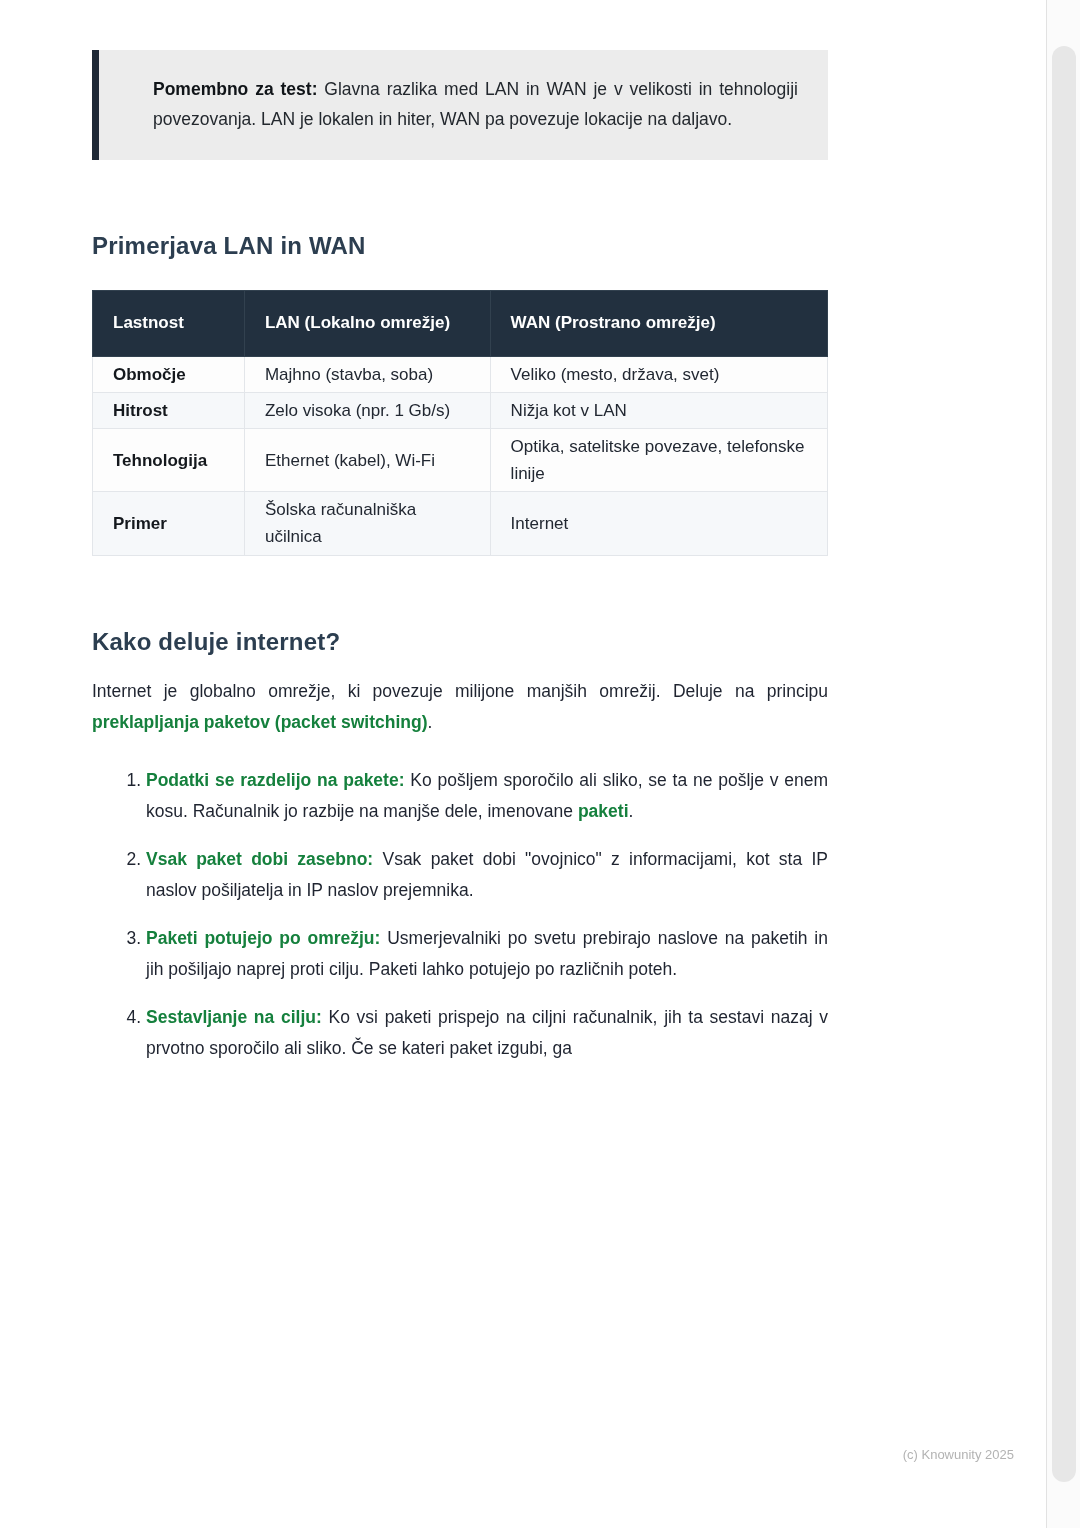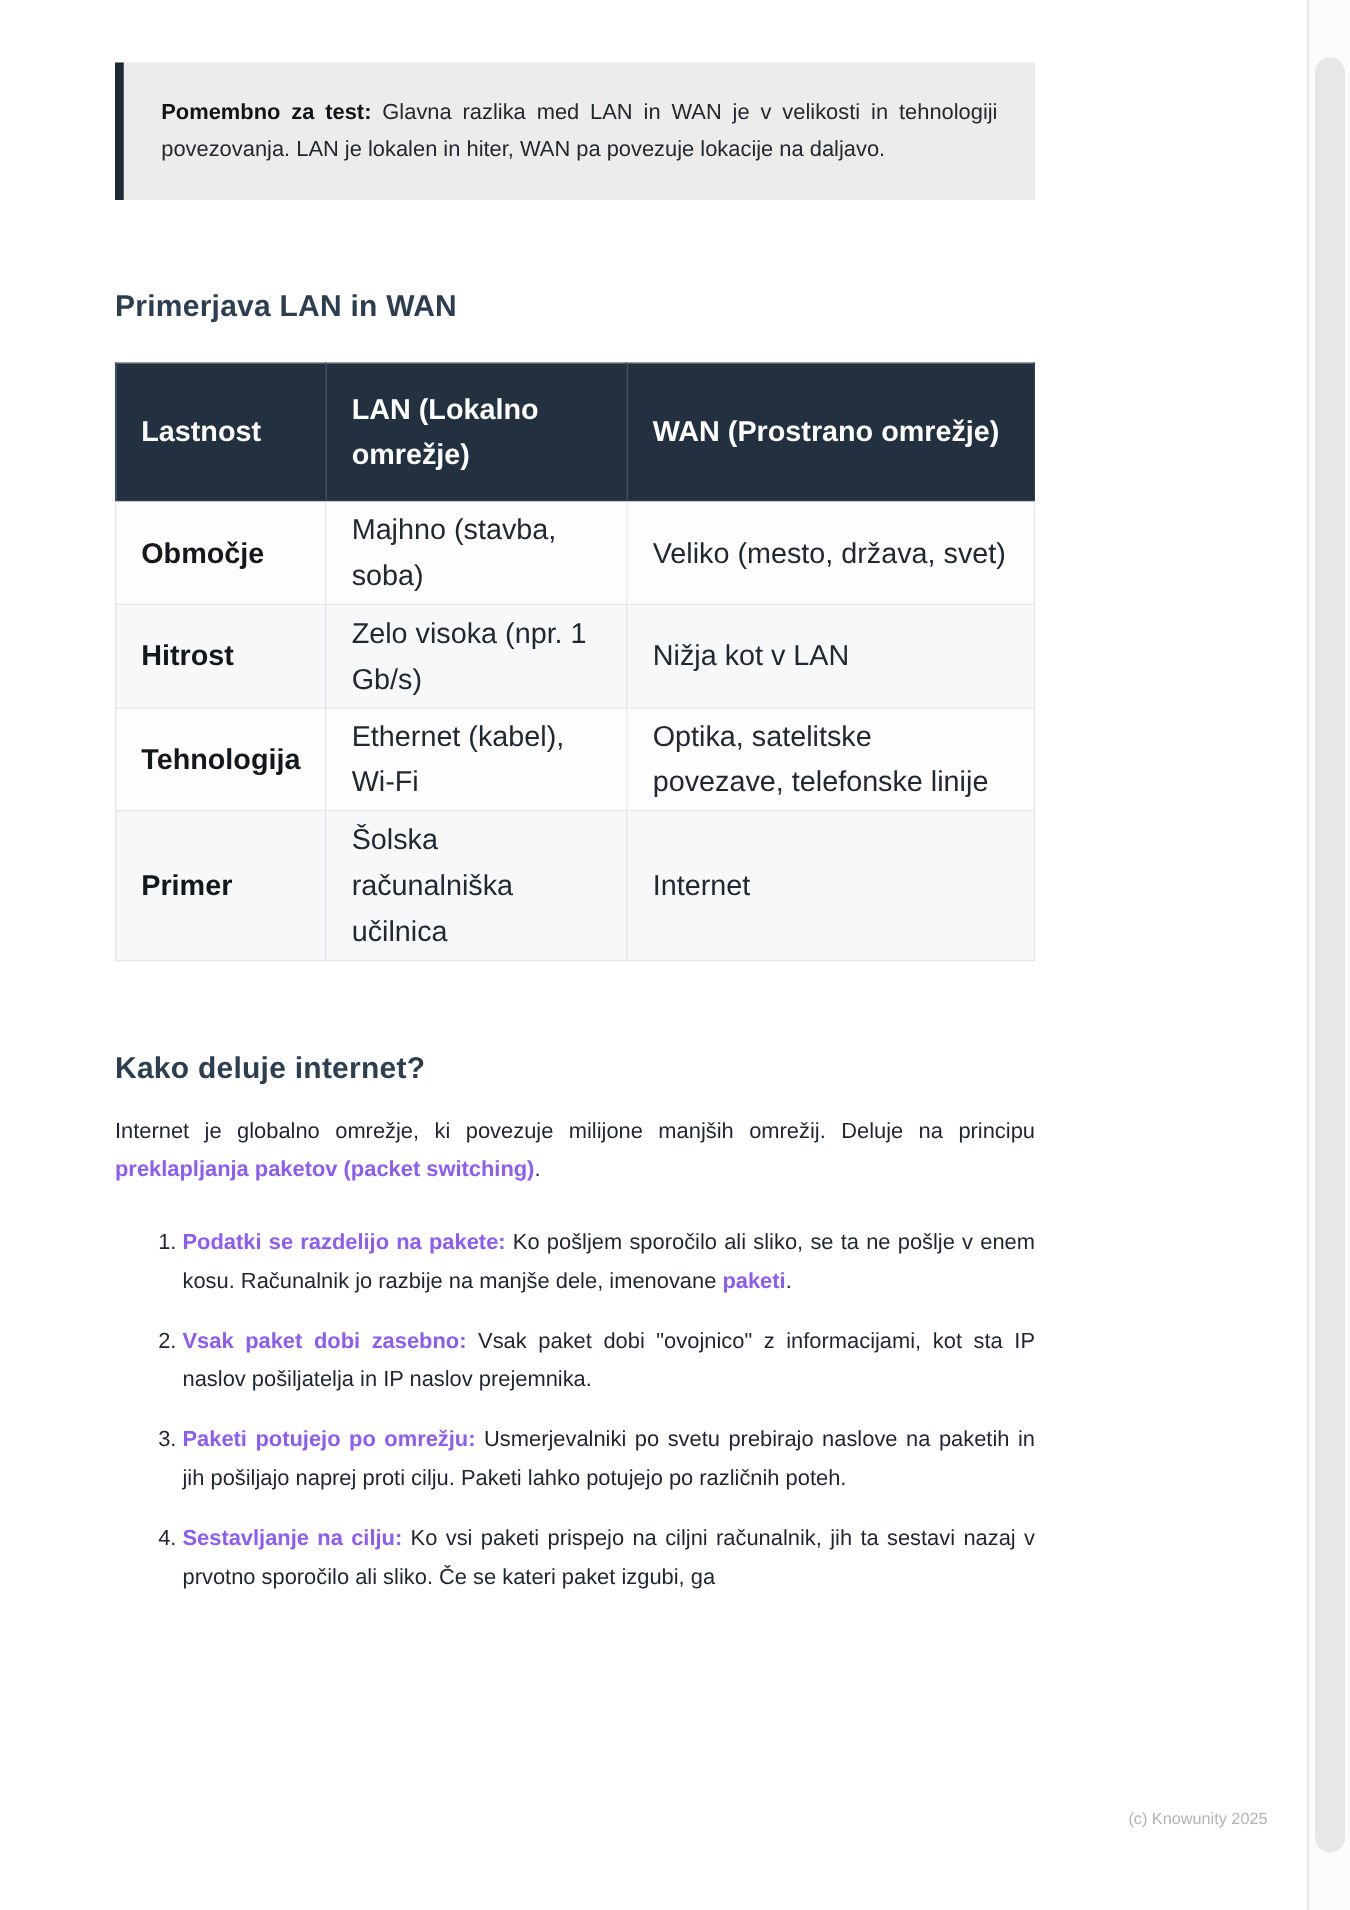--- a/index.html
+++ b/index.html
@@ -11,32 +11,32 @@
     position: relative;
     overflow: hidden;
   }
   .content { position: absolute; left: 92px; top: 50px; width: 736px; }
 
   .callout {
     background: #ececec;
     border-left: 7px solid #1e2936;
     padding: 24px 30px 26px 30px;
   }
-  .callout p { font-size: 17.5px; line-height: 1.72; text-align: justify; color: #23282e; }
+  .callout p { font-size: 17.5px; line-height: 1.72; text-align: justify; color: #23282e; margin-left: 24px; }
   .callout strong { color: #101418; }
 
   h2 {
     font-size: 24px;
     color: #2c3e50;
     font-weight: 700;
     margin-top: 72px;
     letter-spacing: 0.2px;
   }
 
-  table { border-collapse: collapse; width: 100%; margin-top: 30px; font-size: 23px; }
+  table { border-collapse: collapse; width: 100%; margin-top: 30px; font-size: 17px; }
   th {
     background: #22303f;
     color: #ffffff;
     font-weight: 700;
     text-align: left;
     padding: 19px 20px;
     border: 1px solid #32414f;
     line-height: 1.55;
     vertical-align: middle;
   }
@@ -45,21 +45,21 @@
     border: 1px solid #e3e6ea;
     line-height: 1.6;
     color: #222832;
     vertical-align: middle;
   }
   td.row-label { font-weight: 700; color: #14181d; }
   tbody tr:nth-child(odd)  { background: #fdfdfd; }
   tbody tr:nth-child(even) { background: #f6f8fa; }
 
   .para { margin-top: 20px; font-size: 17.5px; line-height: 1.8; text-align: justify; }
-  strong { font-weight: 700; color: #8b5cf6; }
+  strong { font-weight: 700; color: #15803d; }
 
   ol { margin: 26px 0 0 0; padding-left: 33px; }
   ol li { font-size: 17.5px; line-height: 1.8; margin-bottom: 16px; text-align: justify; margin-left: 21px; }
 
   .scrollbar {
     position: absolute; right: 0; top: 0;
     width: 34px; height: 1528px;
     background: #fbfbfb;
     border-left: 1px solid #e2e2e2;
   }

